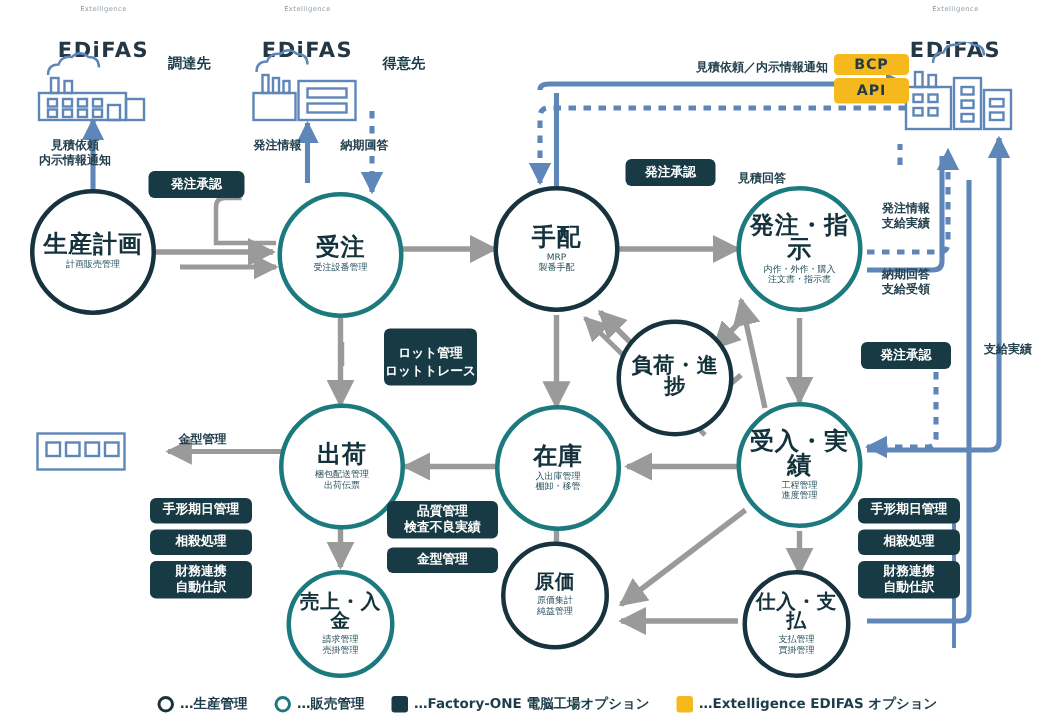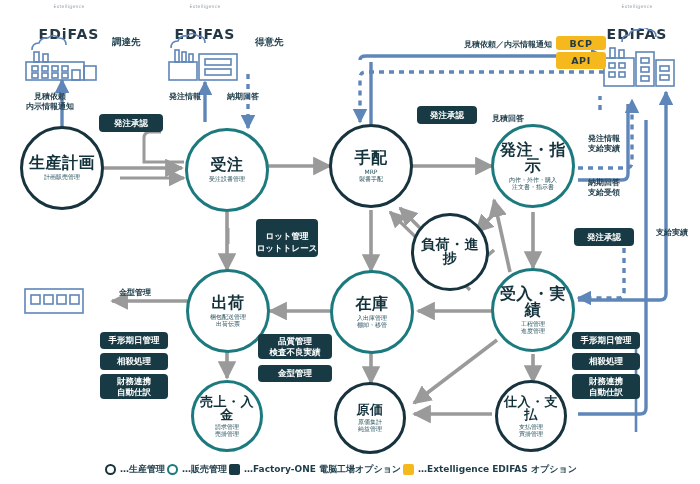--- a/index.html
+++ b/index.html
@@ -64,21 +64,21 @@
   .edifas .e-main{font-size:14px;font-weight:bold;color:#233744;letter-spacing:1px;display:block;line-height:1;margin-top:18px;}
 
   
   .fact{position:absolute;z-index:7;}
   .fact svg{display:block;}
   .fact-label{position:absolute;font-size:9.5px;font-weight:bold;color:#1d3d4a;z-index:7;white-space:nowrap;}
 
   
   #legend{
     position:absolute;left:105px;top:459px;width:590px;height:20px;
-    display:flex;align-items:center;gap:2px;z-index:9;
+    display:flex;align-items:center;gap:18px;z-index:9;
   }
   .lg{display:flex;align-items:center;gap:4px;font-size:9px;color:#1d3d4a;font-weight:bold;white-space:nowrap;}
   .lg .ring{width:11px;height:11px;border-radius:50%;box-sizing:border-box;}
   .lg .ring.prod{border:2.4px solid #17333d;}
   .lg .ring.sales{border:2.4px solid #1c7a7e;}
   .lg .sq{width:11px;height:11px;border-radius:2px;}
   .lg .sq.dark{background:#173a44;}
   .lg .sq.yellow{background:#f5b91d;}
 </style>
 </head>
@@ -297,21 +297,21 @@
   <div class="node sales n-big" style="left:491px;top:268px;">
     <div class="n-title">受入・実績</div>
     <div class="n-sub">工程管理<br>進度管理</div>
   </div>
 
   <div class="node sales n-sm" style="left:191px;top:380px;">
     <div class="n-title">売上・入金</div>
     <div class="n-sub">請求管理<br>売掛管理</div>
   </div>
 
-  <div class="node prod n-sm" style="left:334px;top:382px;">
+  <div class="node prod n-sm" style="left:334px;top:361px;">
     <div class="n-title">原価</div>
     <div class="n-sub">原価集計<br>純益管理</div>
   </div>
 
   <div class="node prod n-sm" style="left:495px;top:380px;">
     <div class="n-title">仕入・支払</div>
     <div class="n-sub">支払管理<br>買掛管理</div>
   </div>
 
   <div class="chip" style="left:99px;top:114px;width:64px;height:18px;">

